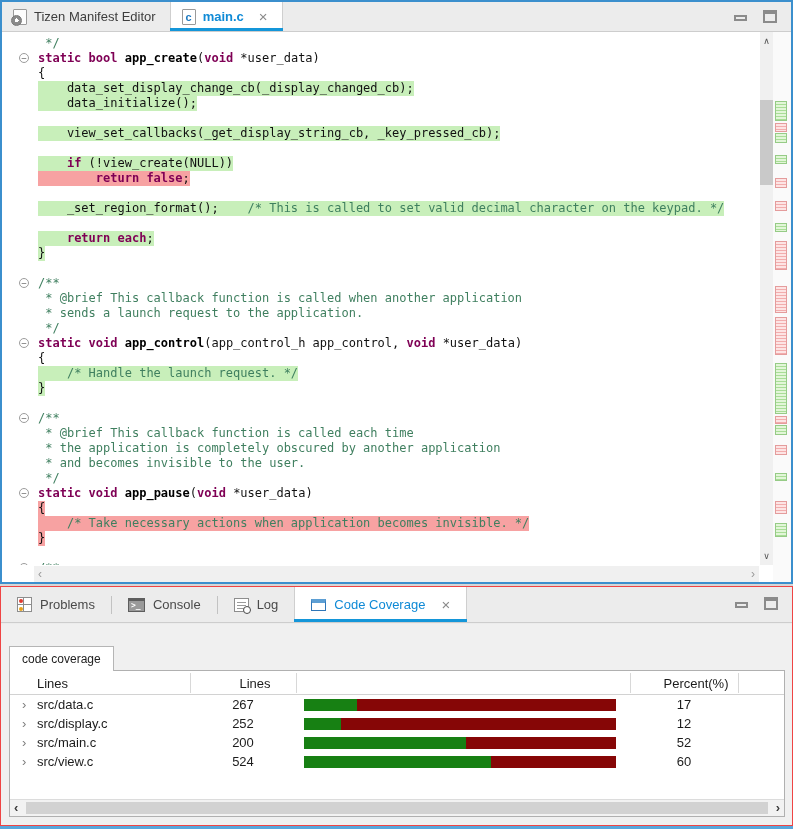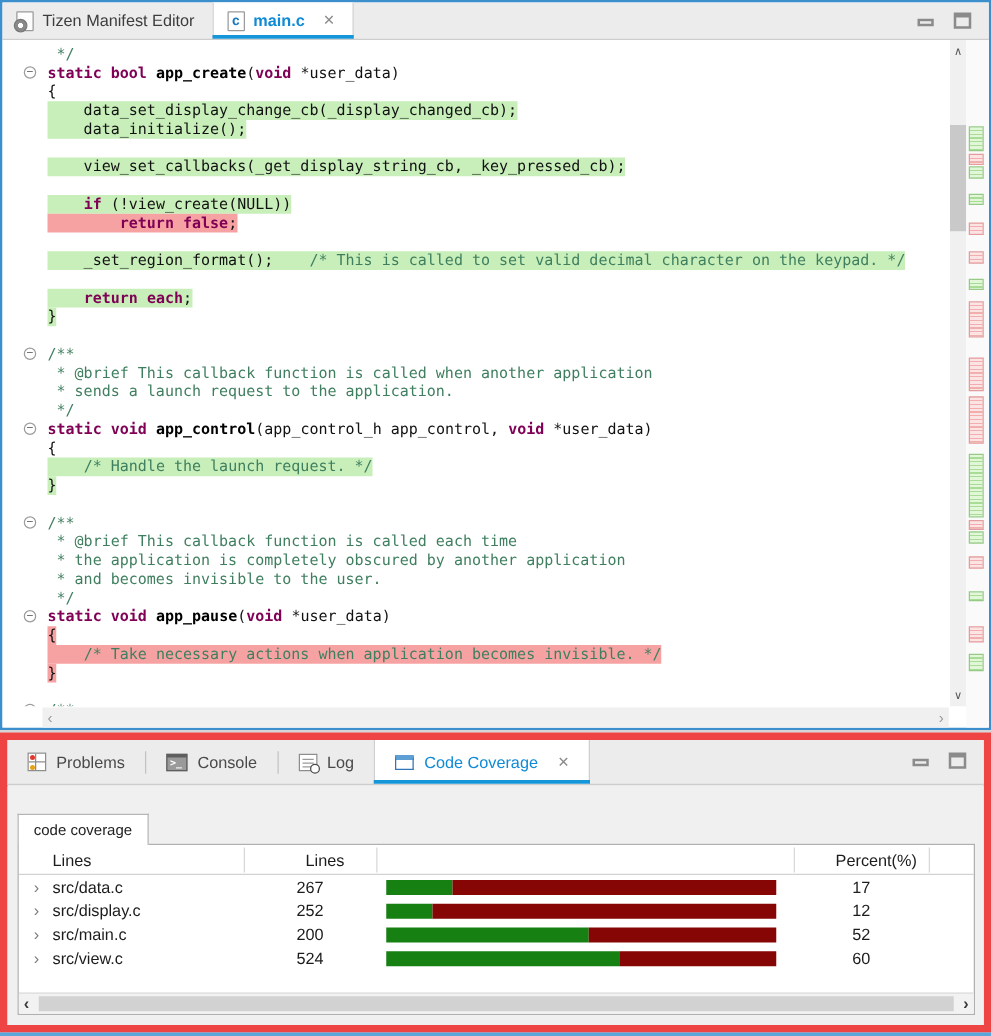--- a/index.html
+++ b/index.html
@@ -50,21 +50,21 @@
   .ruler { position:absolute; right:0; top:0; bottom:0; width:18px; background:#fafafa; }
   .mk { position:absolute; left:2px; width:12px; }
   .mk.g { border:1px solid #96cb86; background:repeating-linear-gradient(to bottom,#e2f6d8 0 2px,#a9dd97 2px 3px); }
   .mk.r { border:1px solid #e49c9c; background:repeating-linear-gradient(to bottom,#fde4e4 0 2px,#f2adad 2px 3px); }
   
   .hscroll { position:absolute; left:32px; right:32px; bottom:0; height:16px; background:#f0f0f0; }
   .harr { position:absolute; top:0; height:16px; line-height:16px; color:#9a9a9a; font-size:12px; }
   .harr.l { left:4px; } .harr.r { right:4px; }
 
   
-  .bottom-part { position:absolute; left:0; top:586px; width:793px; height:240px; border:6px solid #ef4444; background:#ececec; }
+  .bottom-part { position:absolute; left:0; top:586px; width:793px; height:240px; border:1px solid #ef4444; background:#ececec; }
   .btabbar { position:relative; height:36px; background:#ececec; border-bottom:1px solid #cdcdcd; display:flex; align-items:stretch; }
   .btab { display:flex; align-items:center; gap:8px; padding:0 16px; font-size:13px; color:#4a4a4a; position:relative; }
   .btab.active { background:#fff; border-left:1px solid #cfcfcf; border-right:1px solid #cfcfcf; color:var(--tab-blue); }
   .btab.active .underline { position:absolute; left:-1px; right:-1px; bottom:0; height:3px; background:var(--underline-blue); }
   .tsep { width:1px; height:18px; background:#c2c2c2; align-self:center; }
   
   .ico-problems { position:relative; width:15px; height:15px; background:#fff; border:1px solid #8d8d8d; }
   .ico-problems::before { content:""; position:absolute; left:5px; top:0; bottom:0; width:1px; background:#8d8d8d; }
   .ico-problems::after { content:""; position:absolute; left:0; right:0; top:6px; height:1px; background:#8d8d8d; }
   .dot-red { position:absolute; left:1px; top:1px; width:4px; height:4px; border-radius:50%; background:#e03a2f; z-index:2; }

